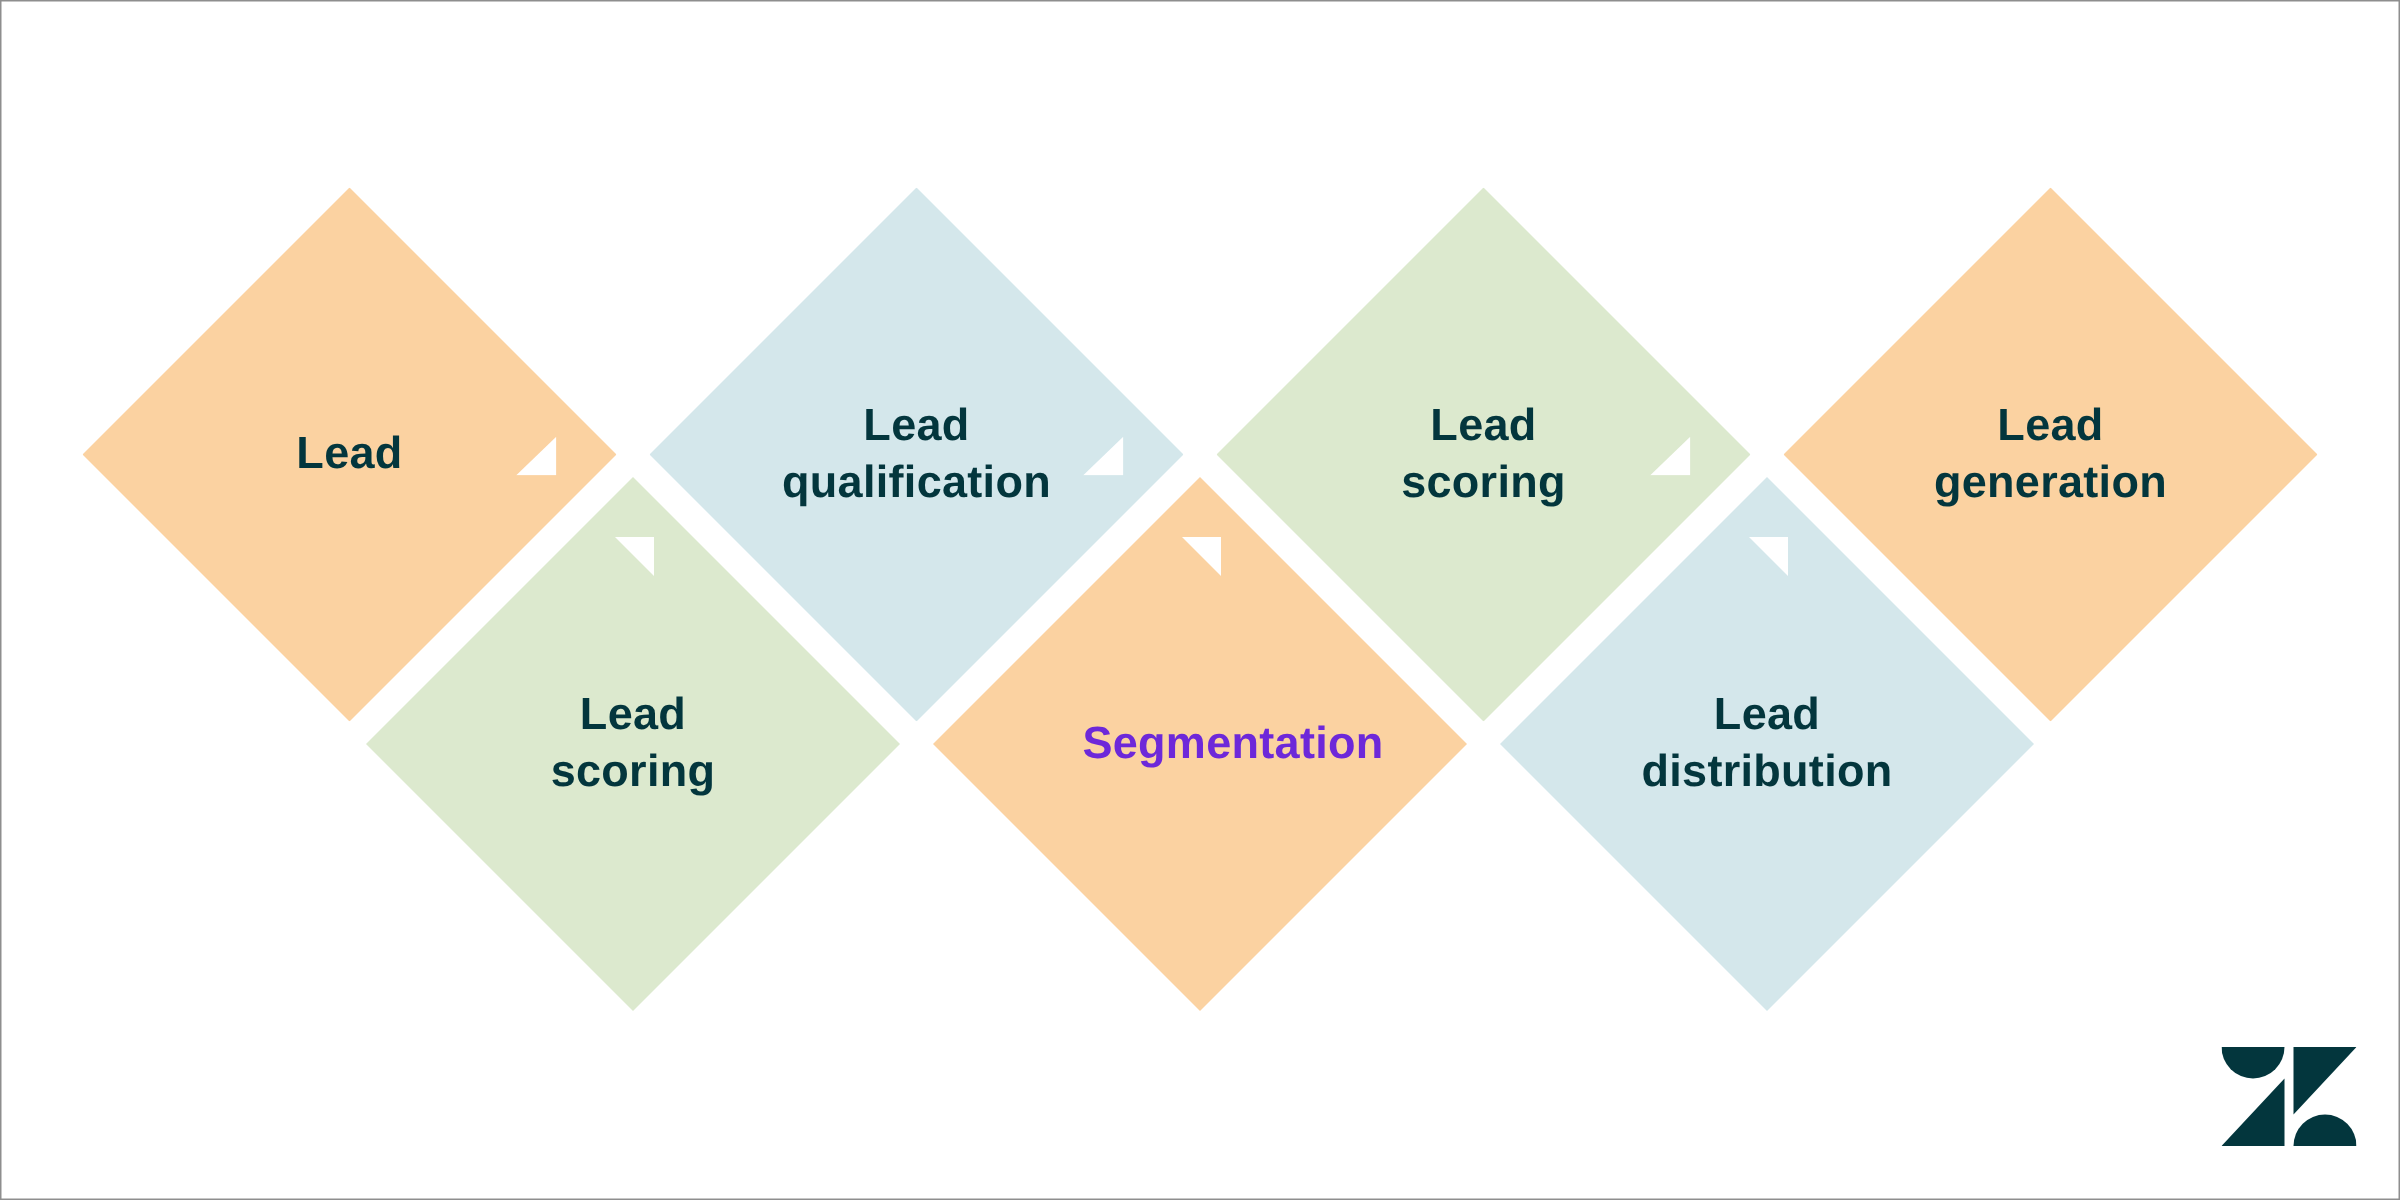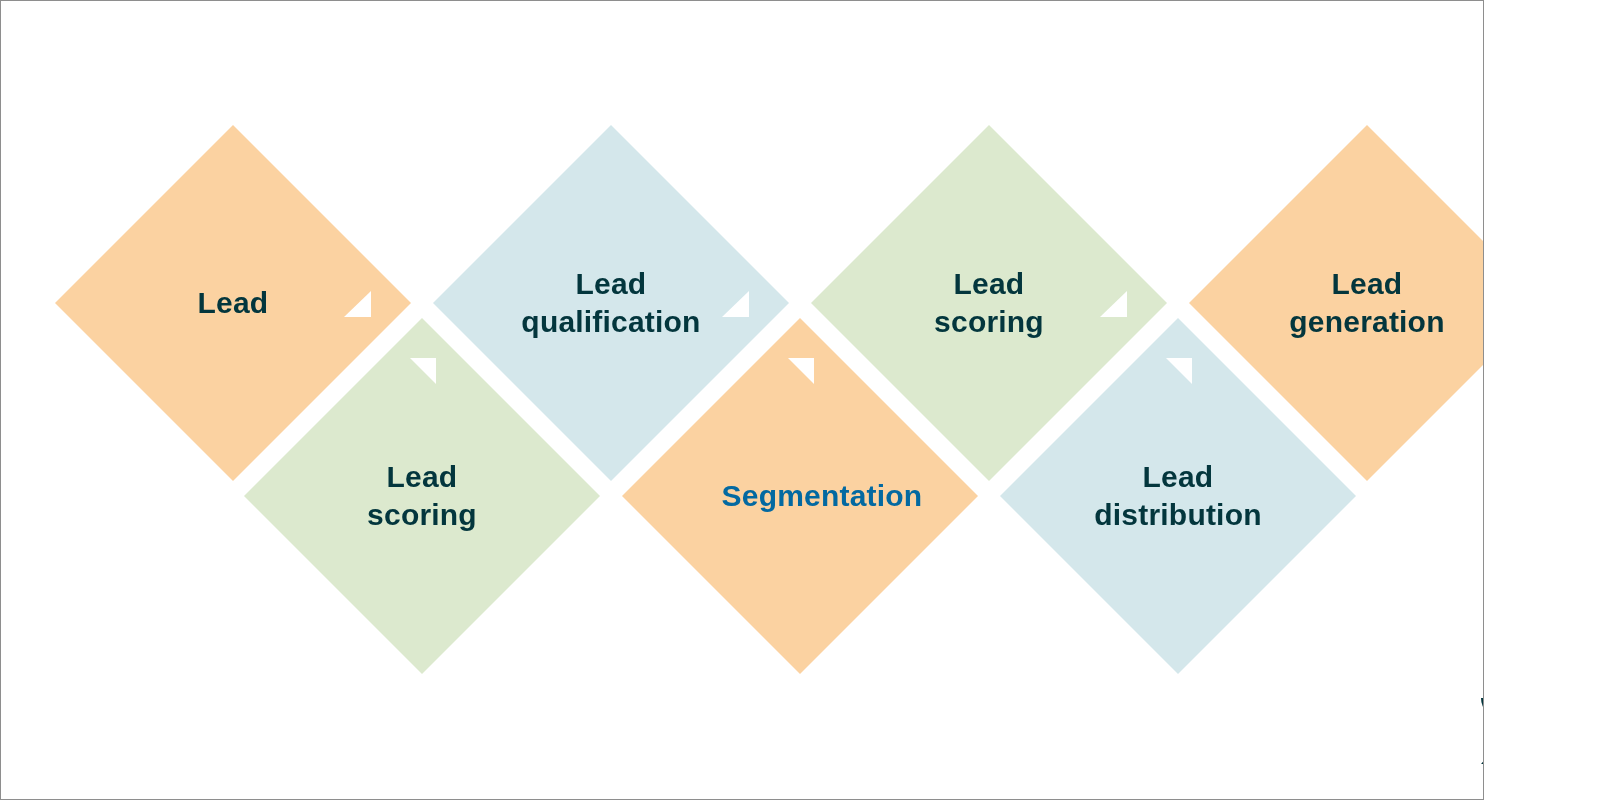--- a/index.html
+++ b/index.html
@@ -3,21 +3,21 @@
 <meta charset="utf-8">
 <style>
   html, body {
     margin: 0;
     padding: 0;
     background: #ffffff;
     font-family: "Liberation Sans", sans-serif;
   }
   .canvas {
     position: relative;
-    width: 1484px;
+    width: 1600px;
     height: 800px;
     box-sizing: border-box;
     border: 1px solid #8e8e8e;
     background: #ffffff;
     overflow: hidden;
   }
   .diagram-layer {
     position: absolute;
     inset: 0;
   }
@@ -80,21 +80,21 @@
   </div>
       <div class="arrow arrow-ne" style="background: rgb(255, 255, 255); left: 409px; top: 357px;"></div>
       <div class="diamond" style="left: 432px; top: 124px; background: rgb(212, 231, 235);">
     <div class="stage-label" style="color: rgb(3, 54, 61);">
           <span>Lead</span>
           <span>qualification</span>
         </div>
   </div>
       <div class="arrow arrow-se" style="background: rgb(255, 255, 255); left: 721px; top: 290px;"></div>
       <div class="diamond" style="left: 621px; top: 317px; background: rgb(251, 210, 161);">
-    <div class="stage-label" style="color: #0369a1; margin-left: 44px;">
+    <div class="stage-label" style="color: #6d28d9; margin-left: 44px;">
           <span>Segmentation</span>
         </div>
   </div>
       <div class="arrow arrow-ne" style="background: rgb(255, 255, 255); left: 787px; top: 357px;"></div>
       <div class="diamond" style="left: 810px; top: 124px; background: rgb(220, 233, 206);">
     <div class="stage-label" style="color: rgb(3, 54, 61);">
           <span>Lead</span>
           <span>scoring</span>
         </div>
   </div>

